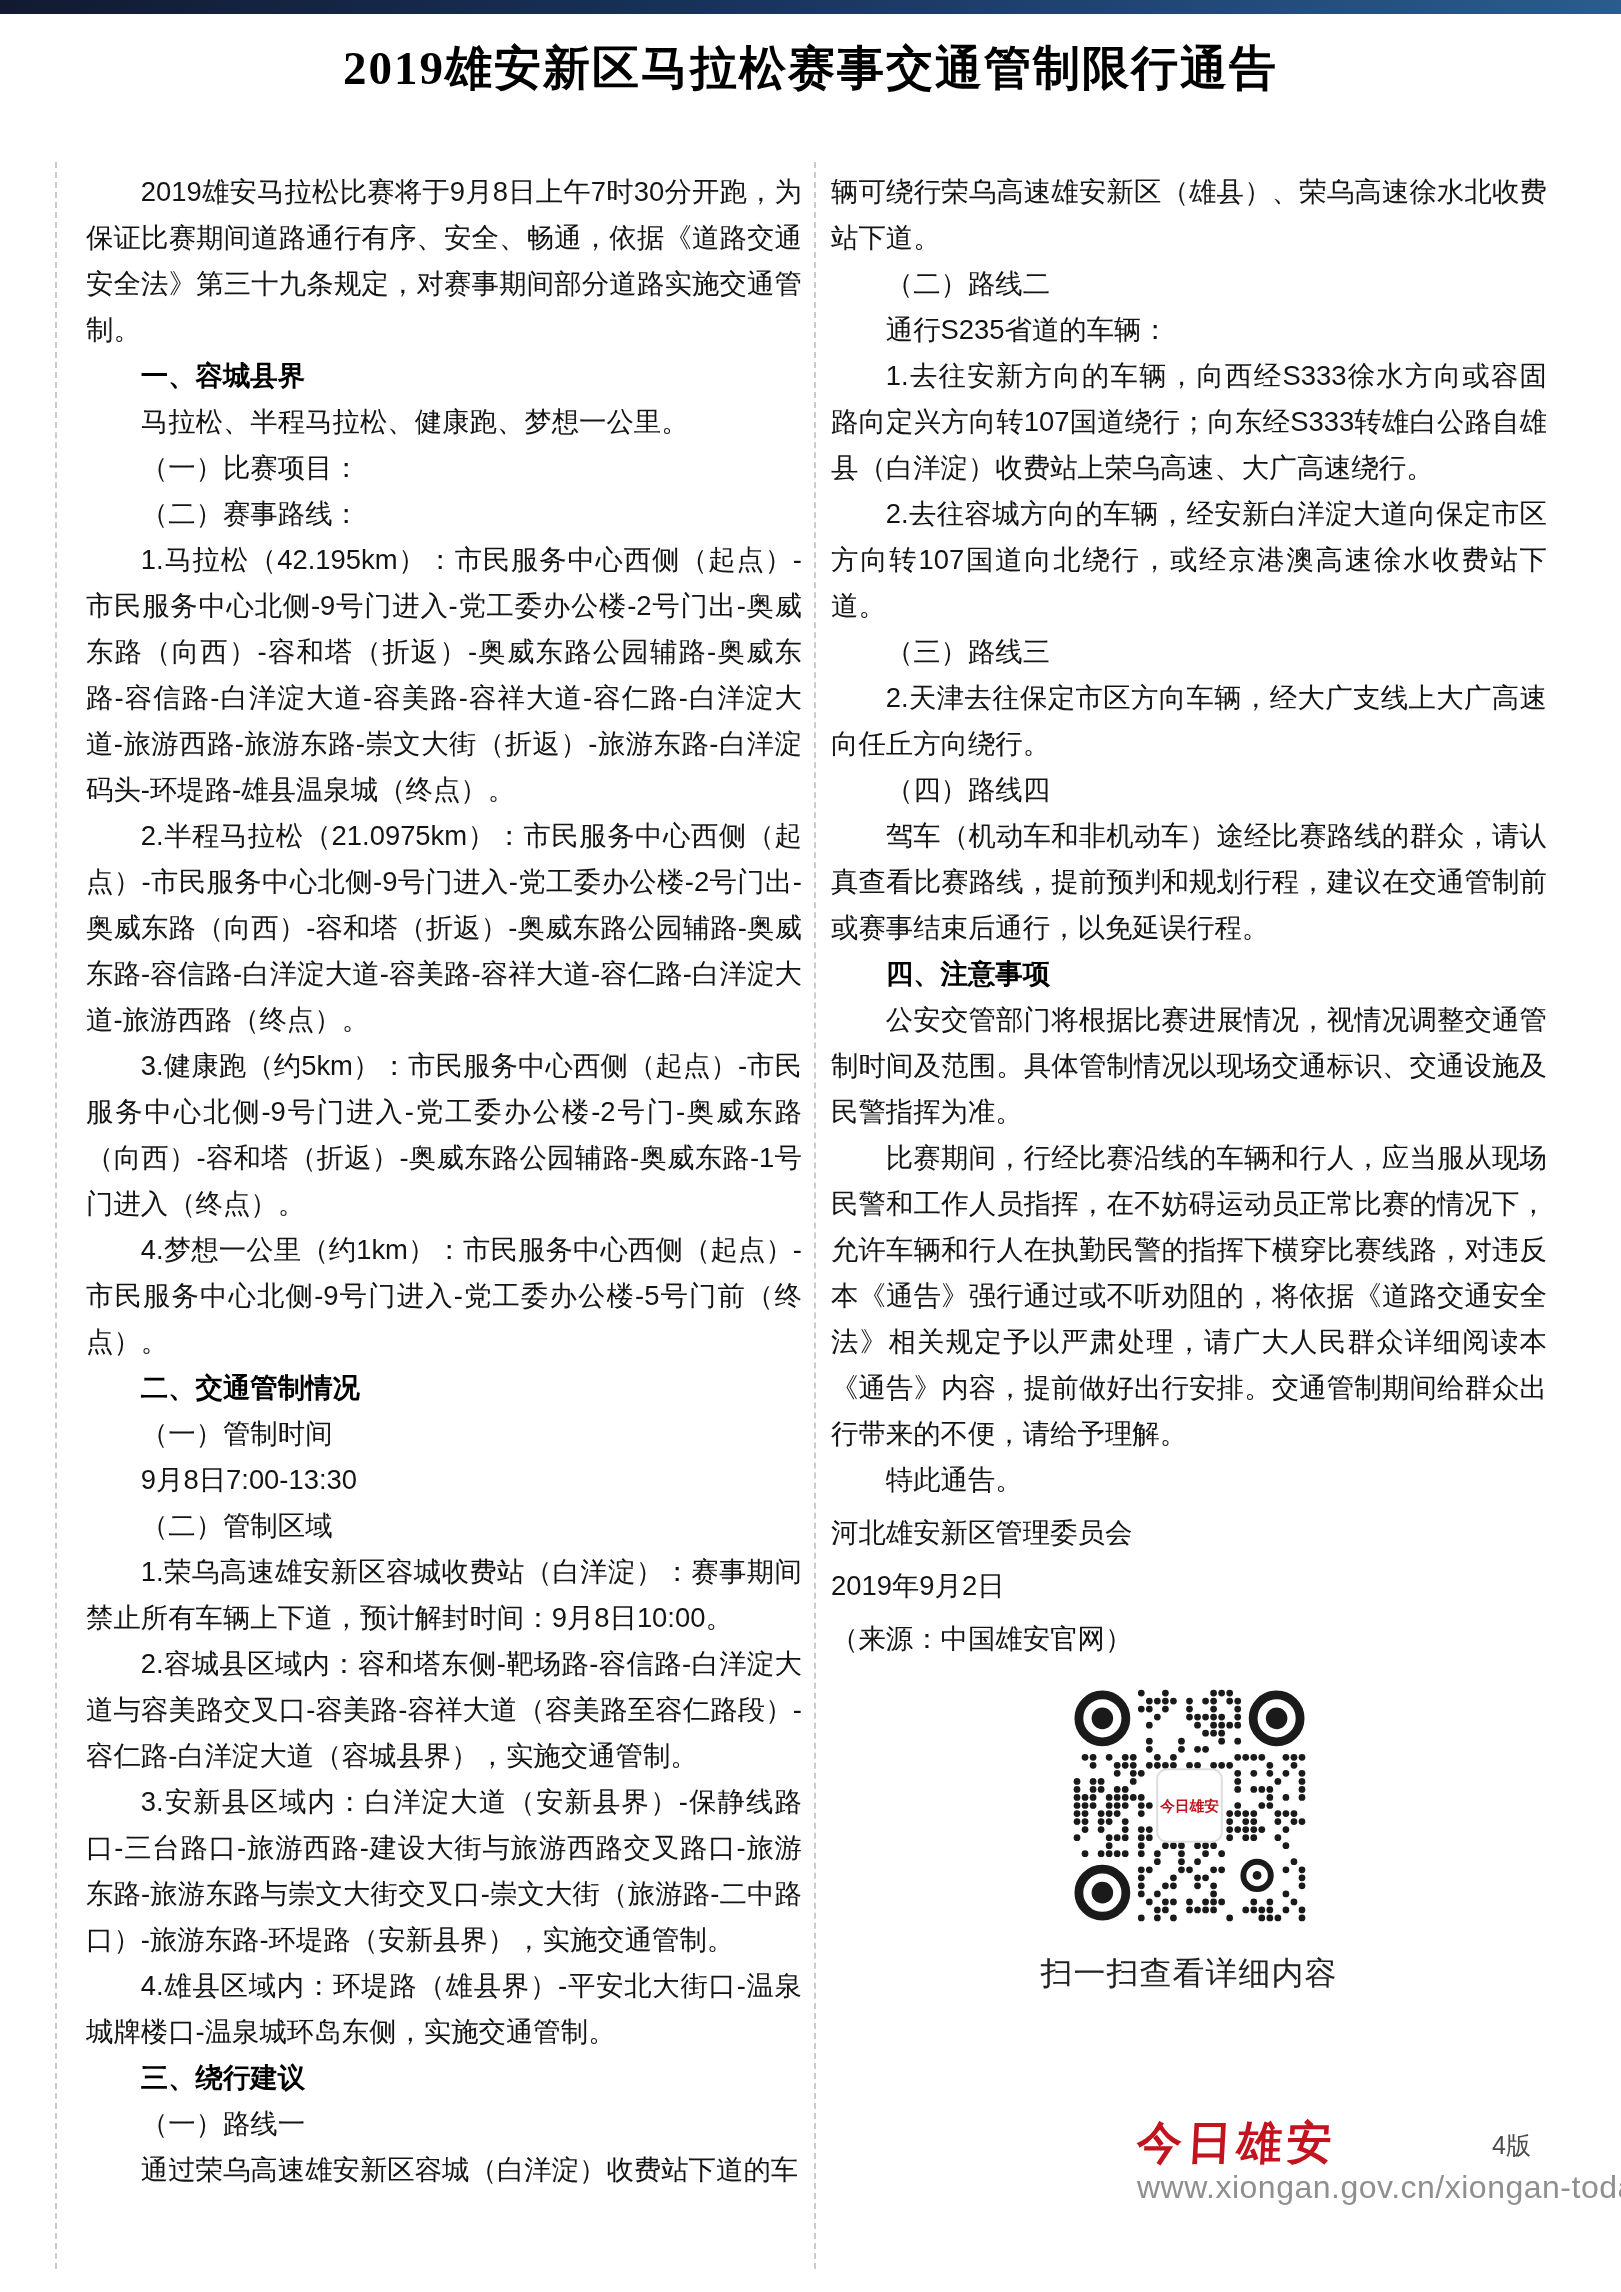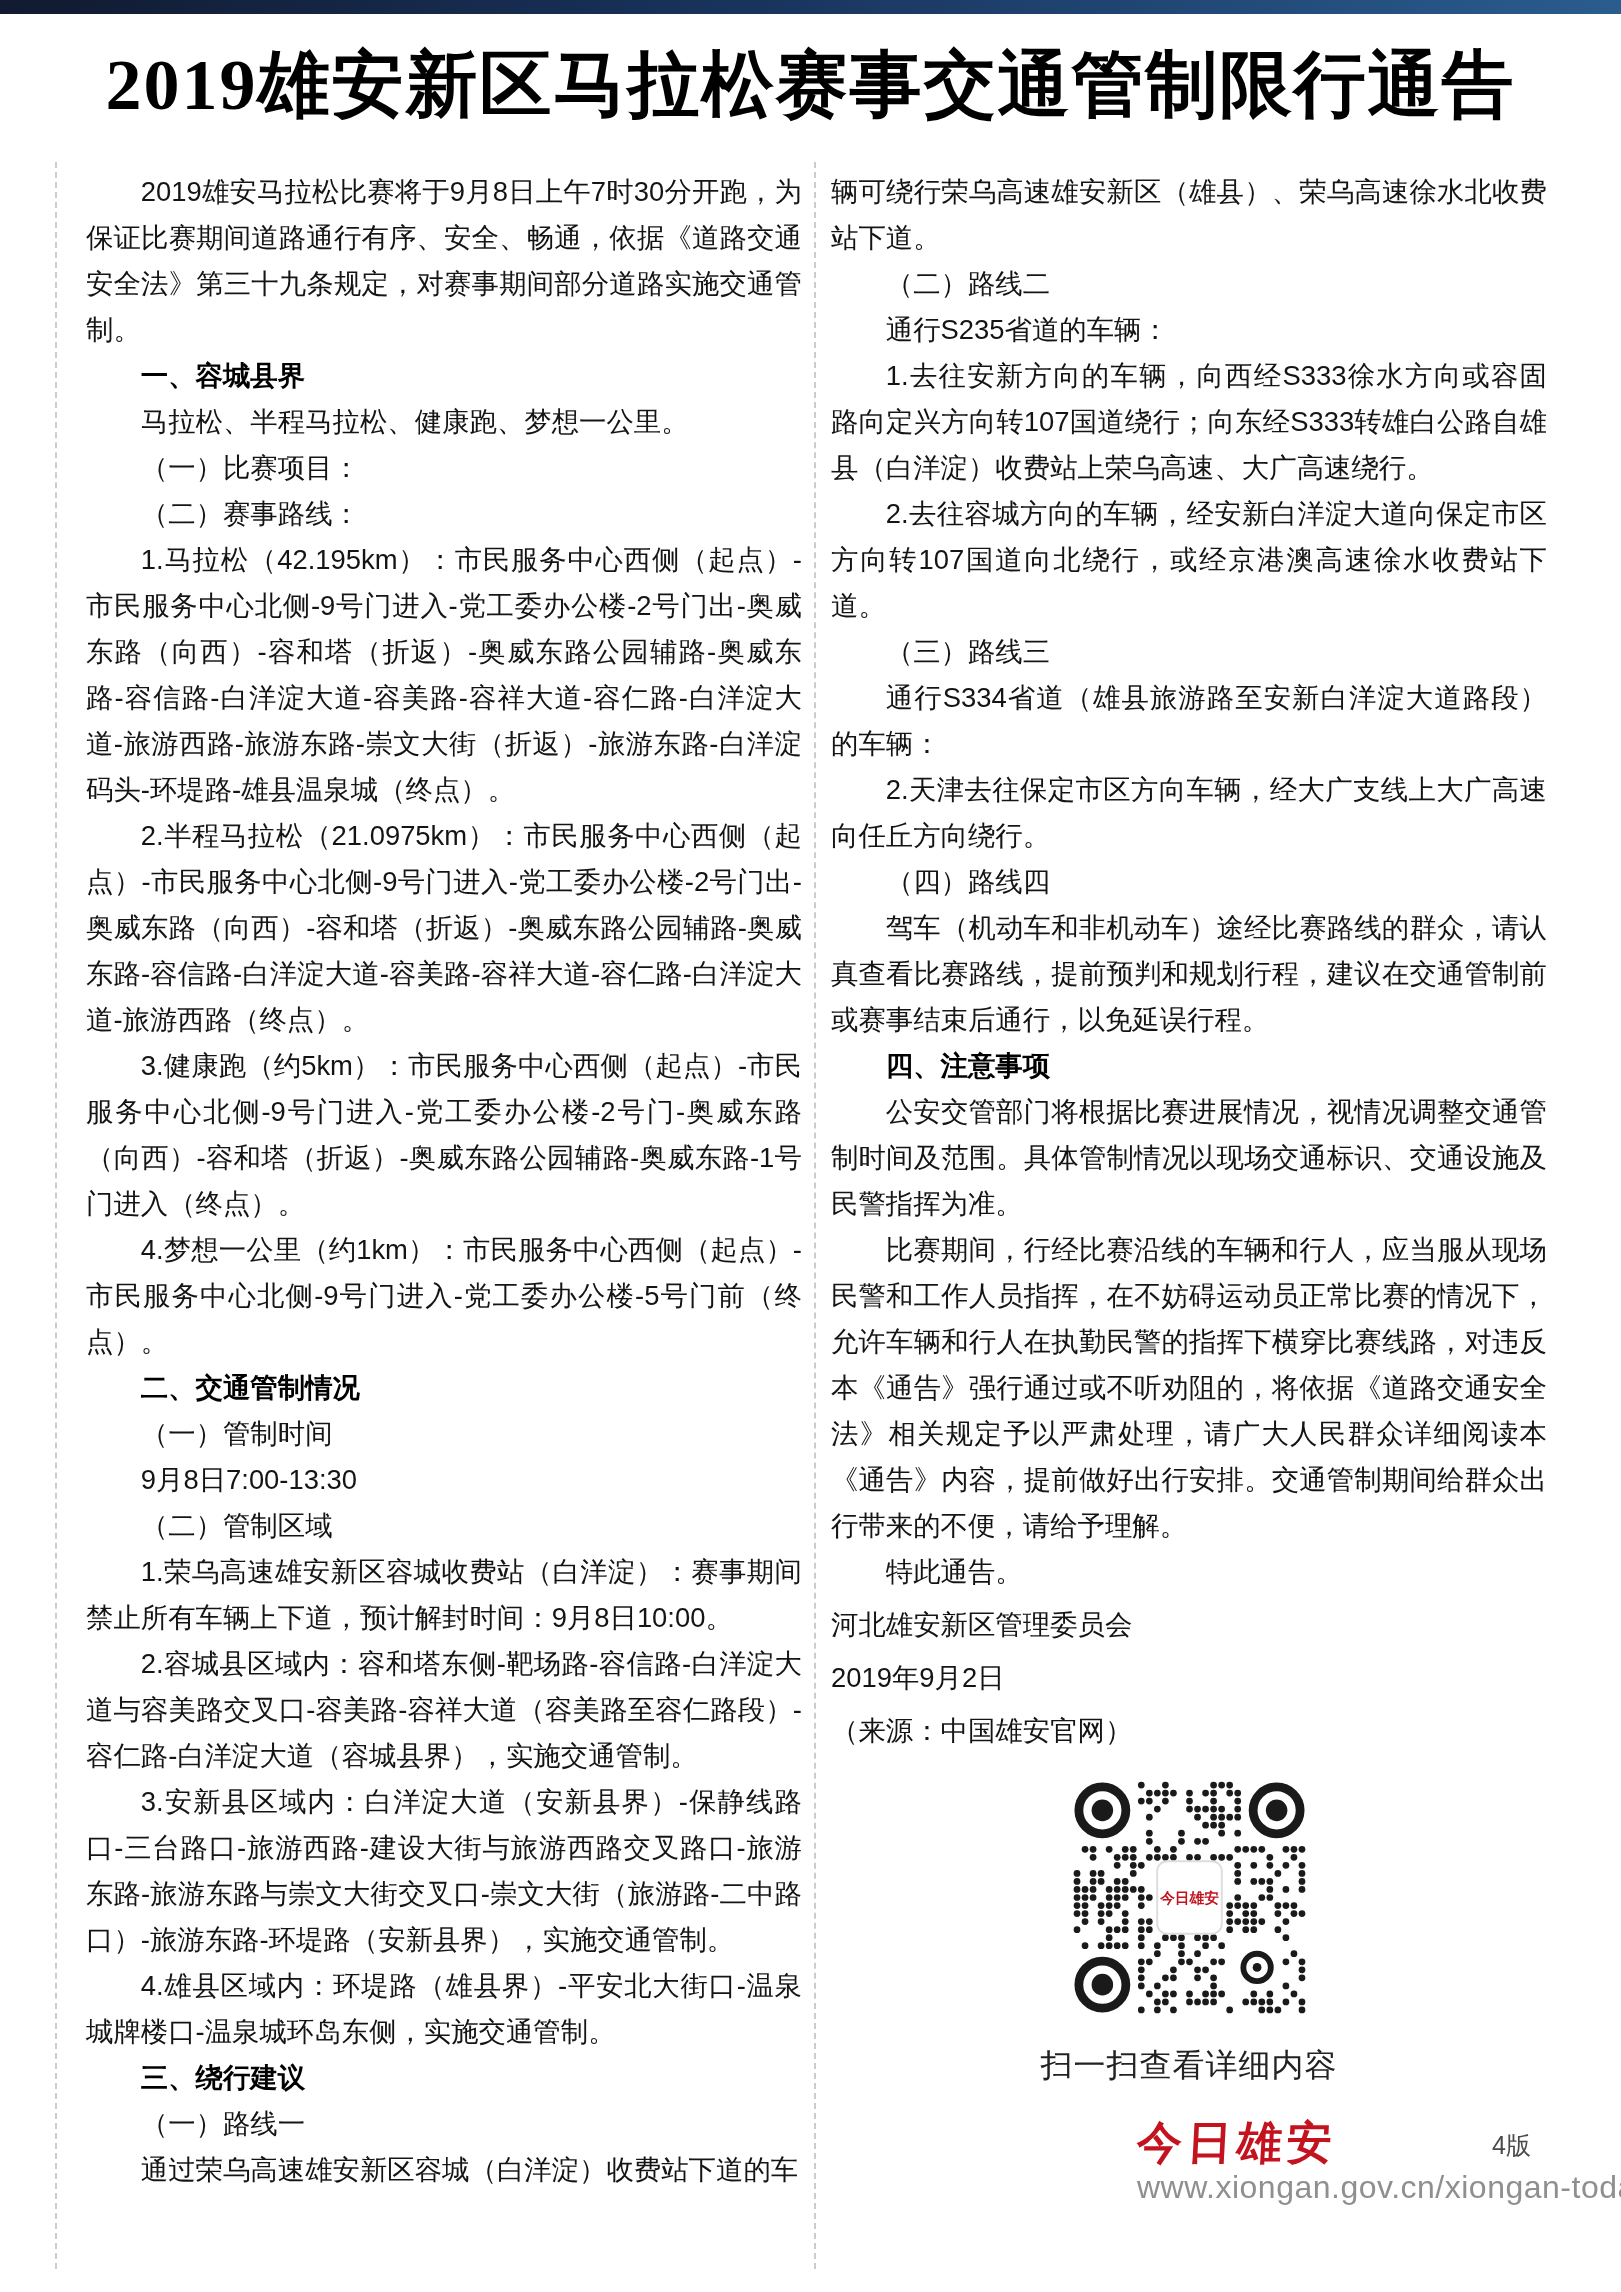--- a/index.html
+++ b/index.html
@@ -13,21 +13,21 @@
   }
   .top-bar{
     position:absolute;top:0;left:0;width:1621px;height:13.7px;
     background:linear-gradient(to right,var(--bar_left) 0%,var(--bar_mid) 45%,var(--bar_right) 100%);
   }
   .page-title{
     position:absolute;top:37px;left:0;width:1621px;
     text-align:center;
     font-family:"Liberation Serif","DejaVu Serif",serif;
     font-weight:bold;
-    font-size:72px;
+    font-size:47px;
     letter-spacing:2px;
     color:#000;
     margin:0;
     white-space:nowrap;
   }
   .rule{
     position:absolute;top:162px;height:2107px;width:0;
     border-left:2px dashed #cccccc;
   }
   .rule-left{left:55px;}
@@ -119,21 +119,20 @@
     </div>
 
   <div class="col col-right">
 
   <p class="cont">辆可绕行荣乌高速雄安新区（雄县）、荣乌高速徐水北收费站下道。</p>
       <p class="body">（二）路线二</p>
       <p class="body">通行S235省道的车辆：</p>
       <p class="body">1.去往安新方向的车辆，向西经S333徐水方向或容固路向定兴方向转107国道绕行；向东经S333转雄白公路自雄县（白洋淀）收费站上荣乌高速、大广高速绕行。</p>
       <p class="body">2.去往容城方向的车辆，经安新白洋淀大道向保定市区方向转107国道向北绕行，或经京港澳高速徐水收费站下道。</p>
       <p class="body">（三）路线三</p>
-      <p class="body">通行S334省道（雄县旅游路至安新白洋淀大道路段）的车辆：</p>
       <p class="body">2.天津去往保定市区方向车辆，经大广支线上大广高速向任丘方向绕行。</p>
       <p class="body">（四）路线四</p>
       <p class="body">驾车（机动车和非机动车）途经比赛路线的群众，请认真查看比赛路线，提前预判和规划行程，建议在交通管制前或赛事结束后通行，以免延误行程。</p>
       <p class="heading">四、注意事项</p>
       <p class="body">公安交管部门将根据比赛进展情况，视情况调整交通管制时间及范围。具体管制情况以现场交通标识、交通设施及民警指挥为准。</p>
       <p class="body">比赛期间，行经比赛沿线的车辆和行人，应当服从现场民警和工作人员指挥，在不妨碍运动员正常比赛的情况下，允许车辆和行人在执勤民警的指挥下横穿比赛线路，对违反本《通告》强行通过或不听劝阻的，将依据《道路交通安全法》相关规定予以严肃处理，请广大人民群众详细阅读本《通告》内容，提前做好出行安排。交通管制期间给群众出行带来的不便，请给予理解。</p>
       <p class="body">特此通告。</p>
       <p class="sign">河北雄安新区管理委员会</p>
       <p class="sign">2019年9月2日</p>
       <p class="sign">（来源：中国雄安官网）</p>

